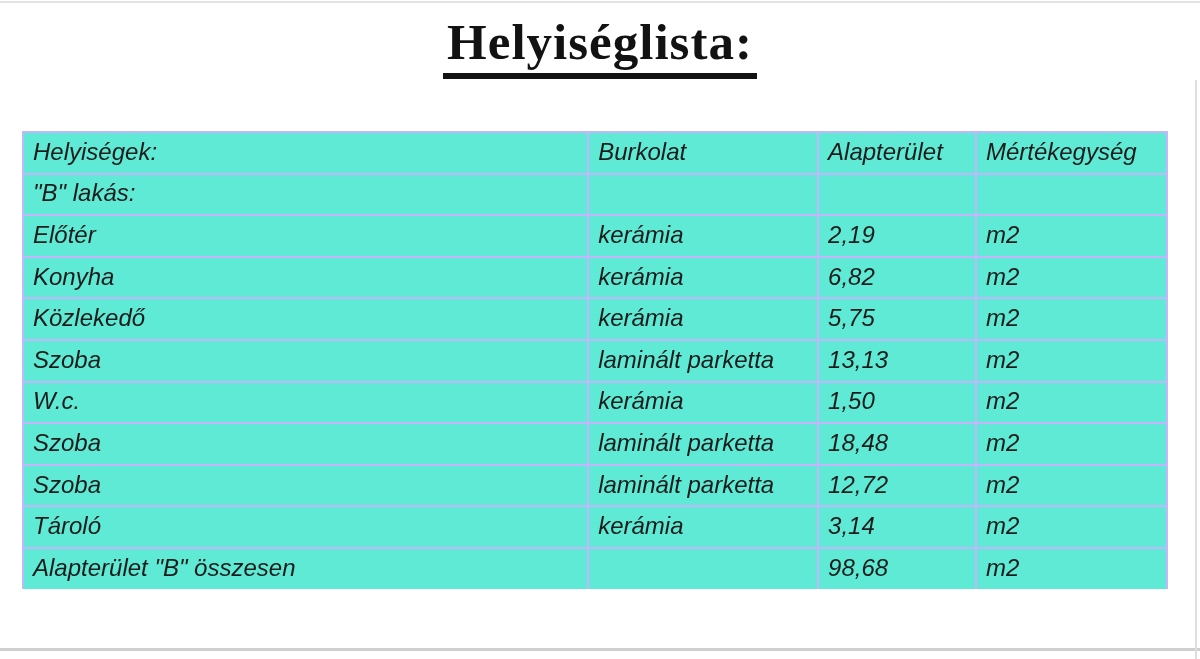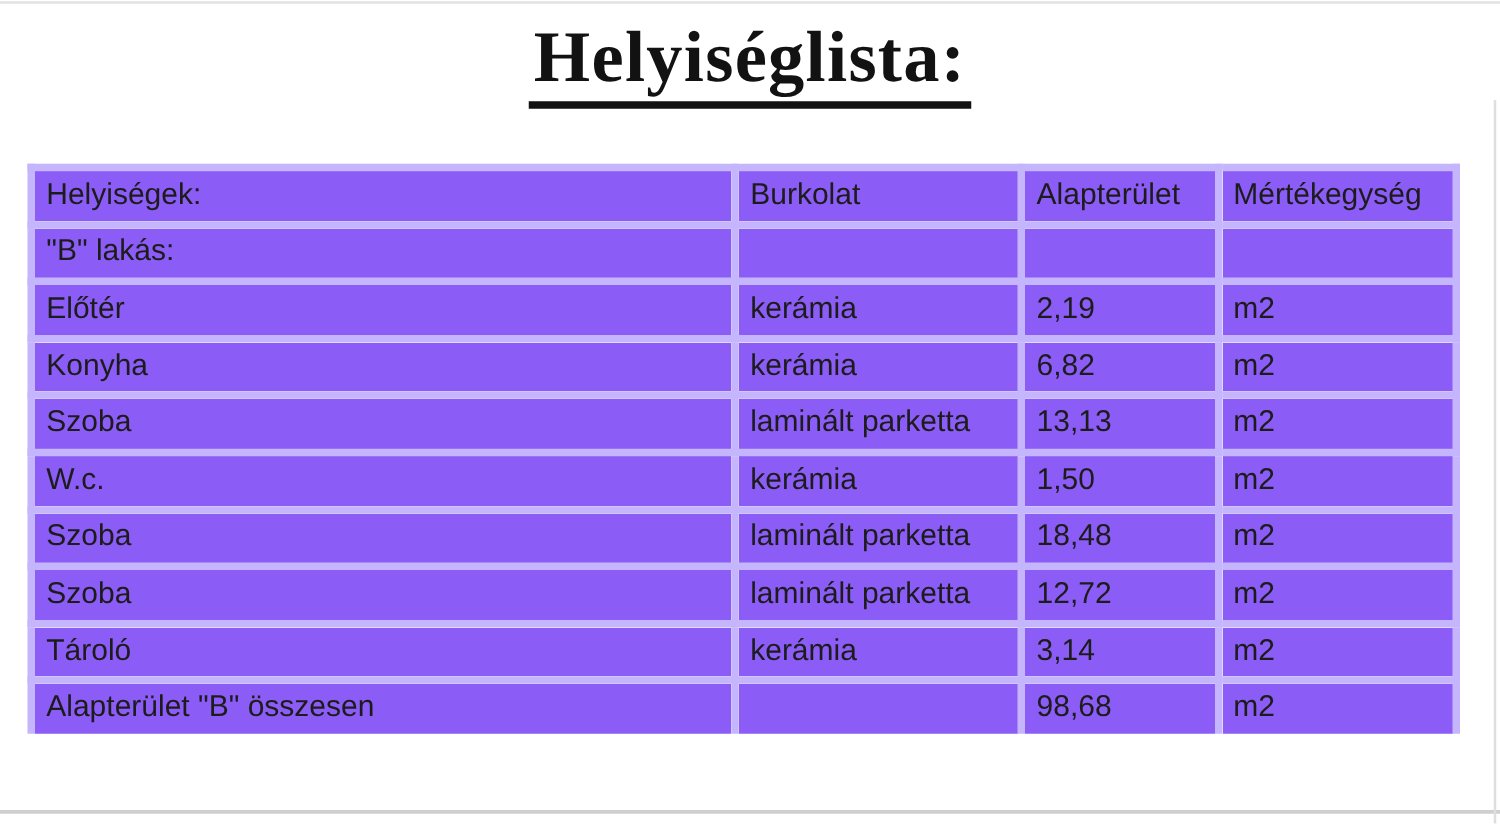--- a/index.html
+++ b/index.html
@@ -39,46 +39,47 @@
   .title-wrap {
     position: absolute;
     left: 0; top: 14px;
     width: 100%;
     text-align: center;
   }
   .title {
     display: inline-block;
     font-family: "Liberation Serif", serif;
     font-weight: bold;
-    font-size: 58px;
+    font-size: 51px;
     letter-spacing: 1px;
     color: #121212;
     border-bottom: 6px solid #121212;
     padding: 0 4px 3px 4px;
     line-height: 1.1;
   }
   
   .room-table {
     position: absolute;
     left: 22px;
     top: 131px;
     width: 1146px;
     border-collapse: collapse;
     table-layout: fixed;
     font-size: 24px;
     color: #1c1c1c;
   }
   .room-table td {
-    border: 6px solid #c4b5fd;
+    border: 2px solid #c4b5fd;
     height: 37.6px;
     padding: 0 8px 2px 9px;
     overflow: hidden;
     white-space: nowrap;
     vertical-align: middle;
-    background: #8b5cf6;
+    background: #5eead4;
+    font-style: italic;
   }
   .room-table tr:last-child td {
     border-bottom: none;
   }
   td.num {
   }
 </style>
 </head>
 <body>
 
@@ -117,20 +118,26 @@
     <td class="num">2,19</td>
     <td>m2</td>
   </tr>
         <tr>
     <td>Konyha</td>
     <td>kerámia</td>
     <td class="num">6,82</td>
     <td>m2</td>
   </tr>
         <tr>
+    <td>Közlekedő</td>
+    <td>kerámia</td>
+    <td class="num">5,75</td>
+    <td>m2</td>
+  </tr>
+        <tr>
     <td>Szoba</td>
     <td>laminált parketta</td>
     <td class="num">13,13</td>
     <td>m2</td>
   </tr>
         <tr>
     <td>W.c.</td>
     <td>kerámia</td>
     <td class="num">1,50</td>
     <td>m2</td>

